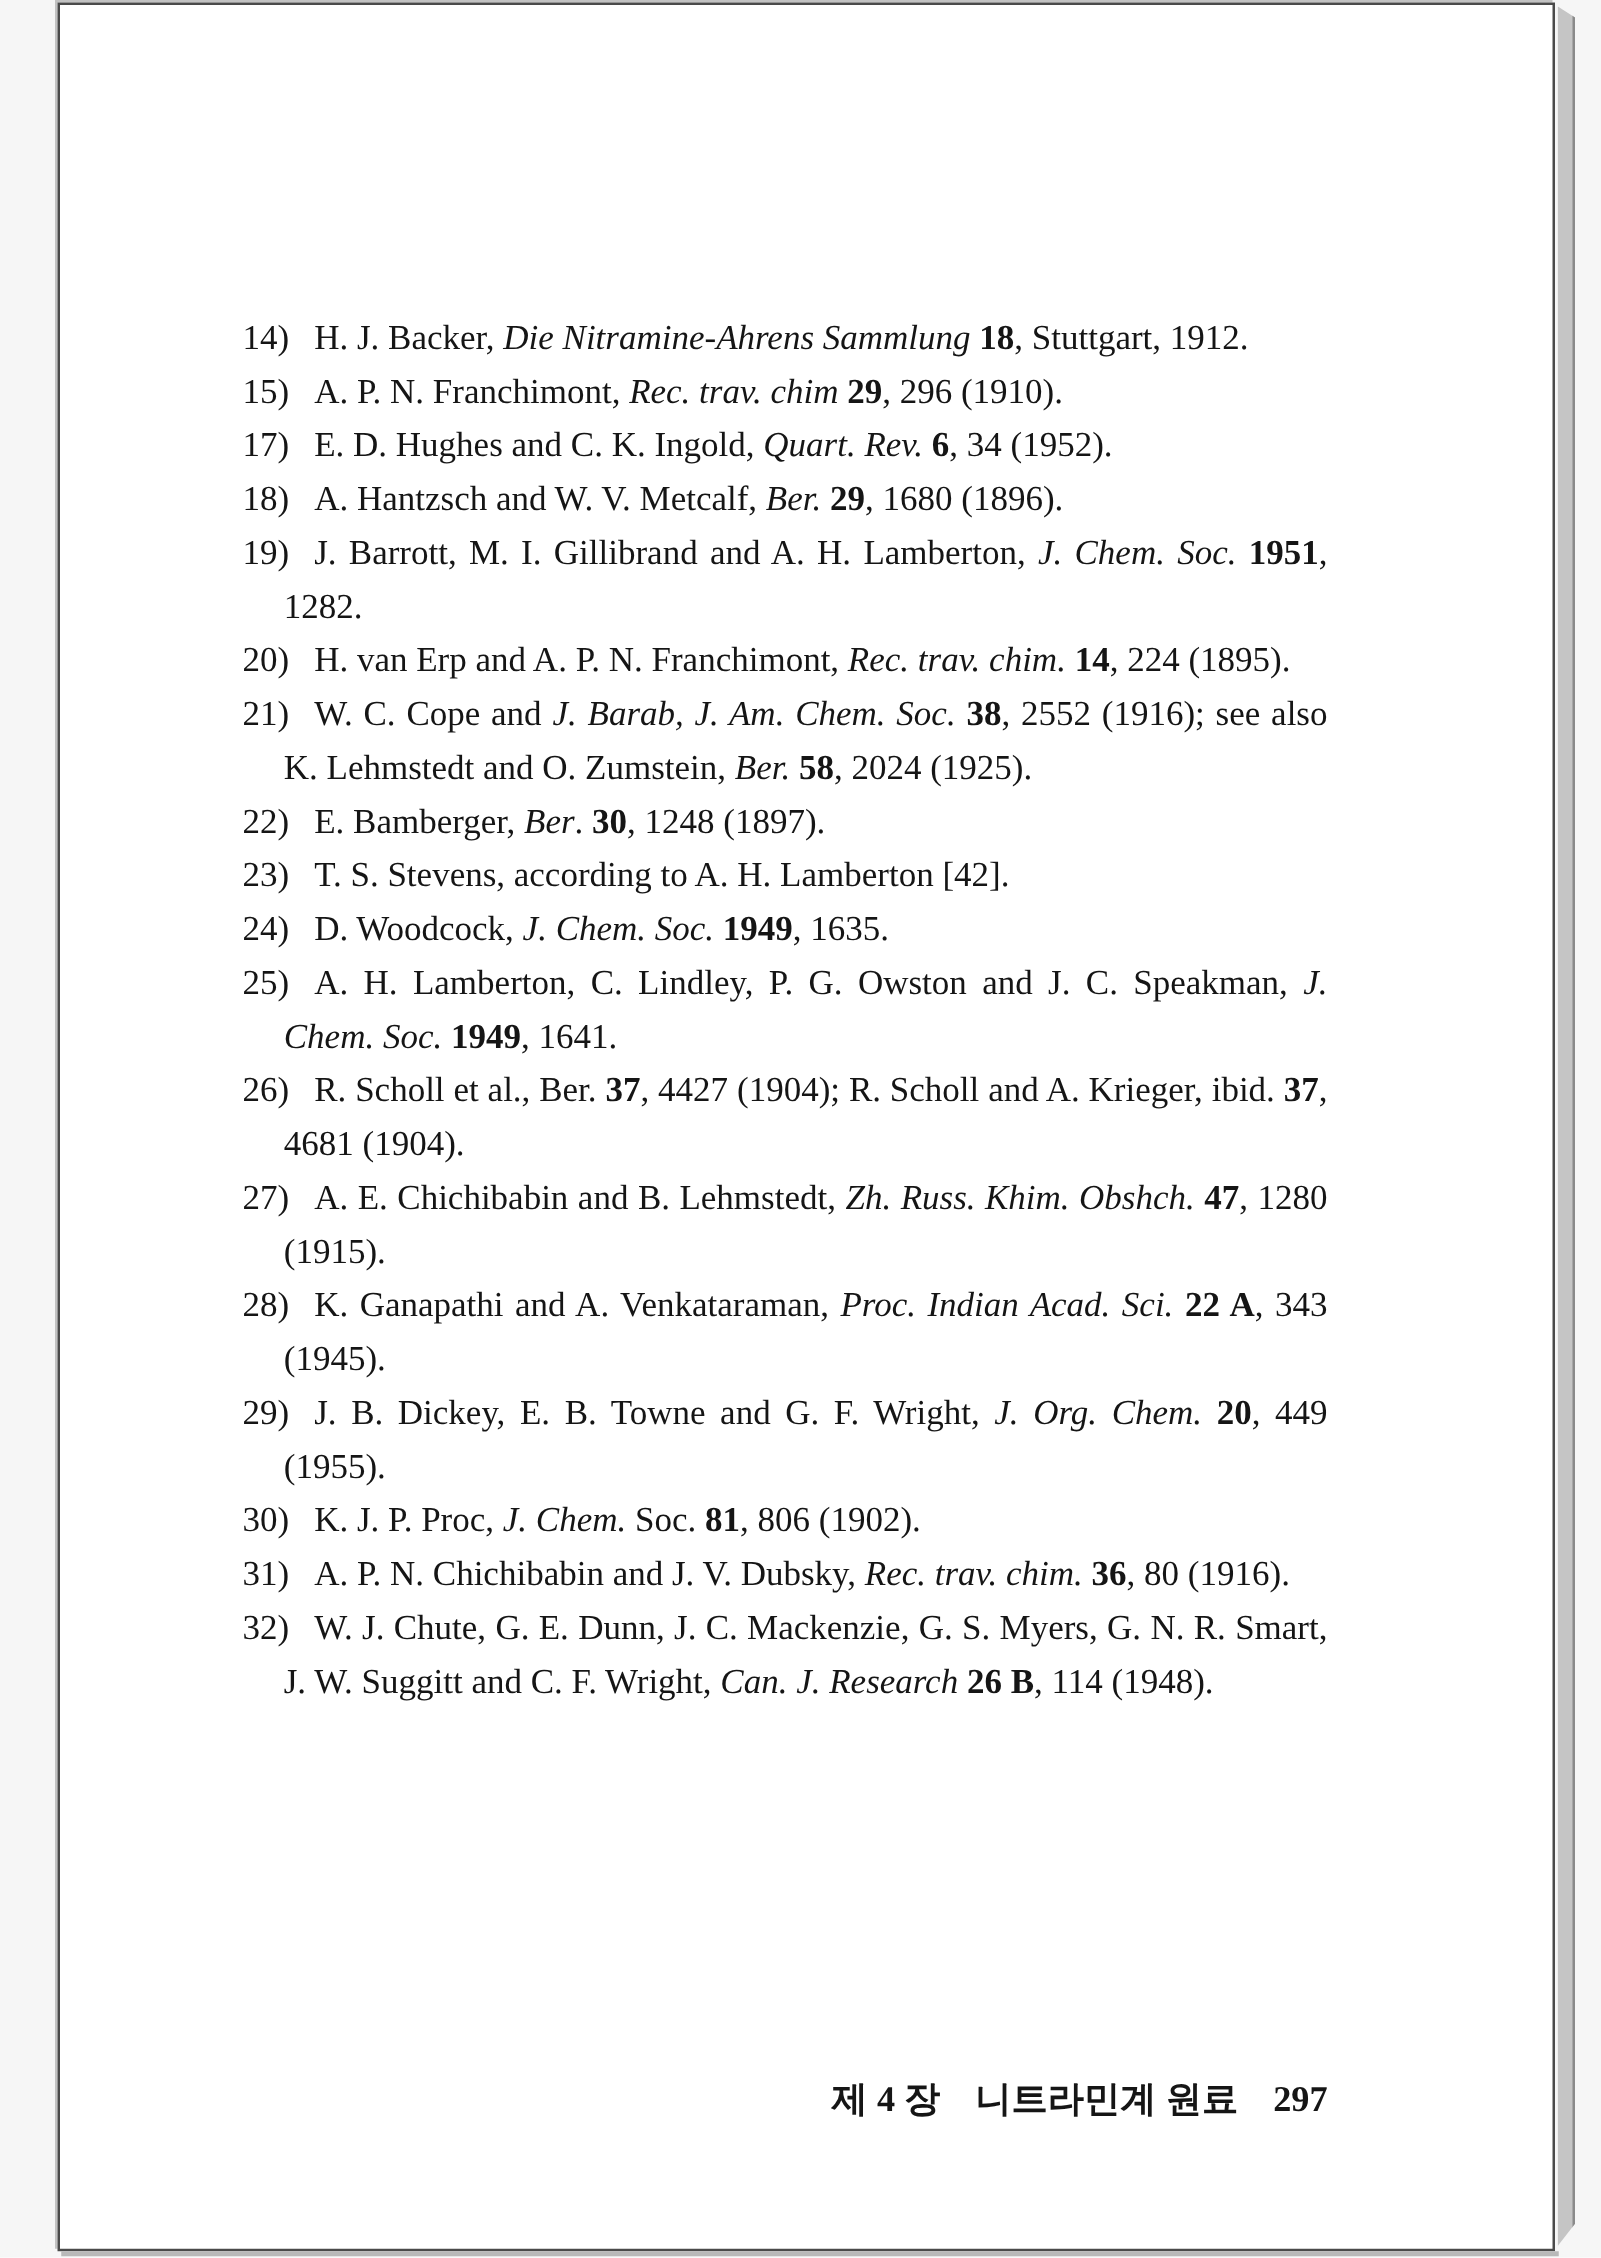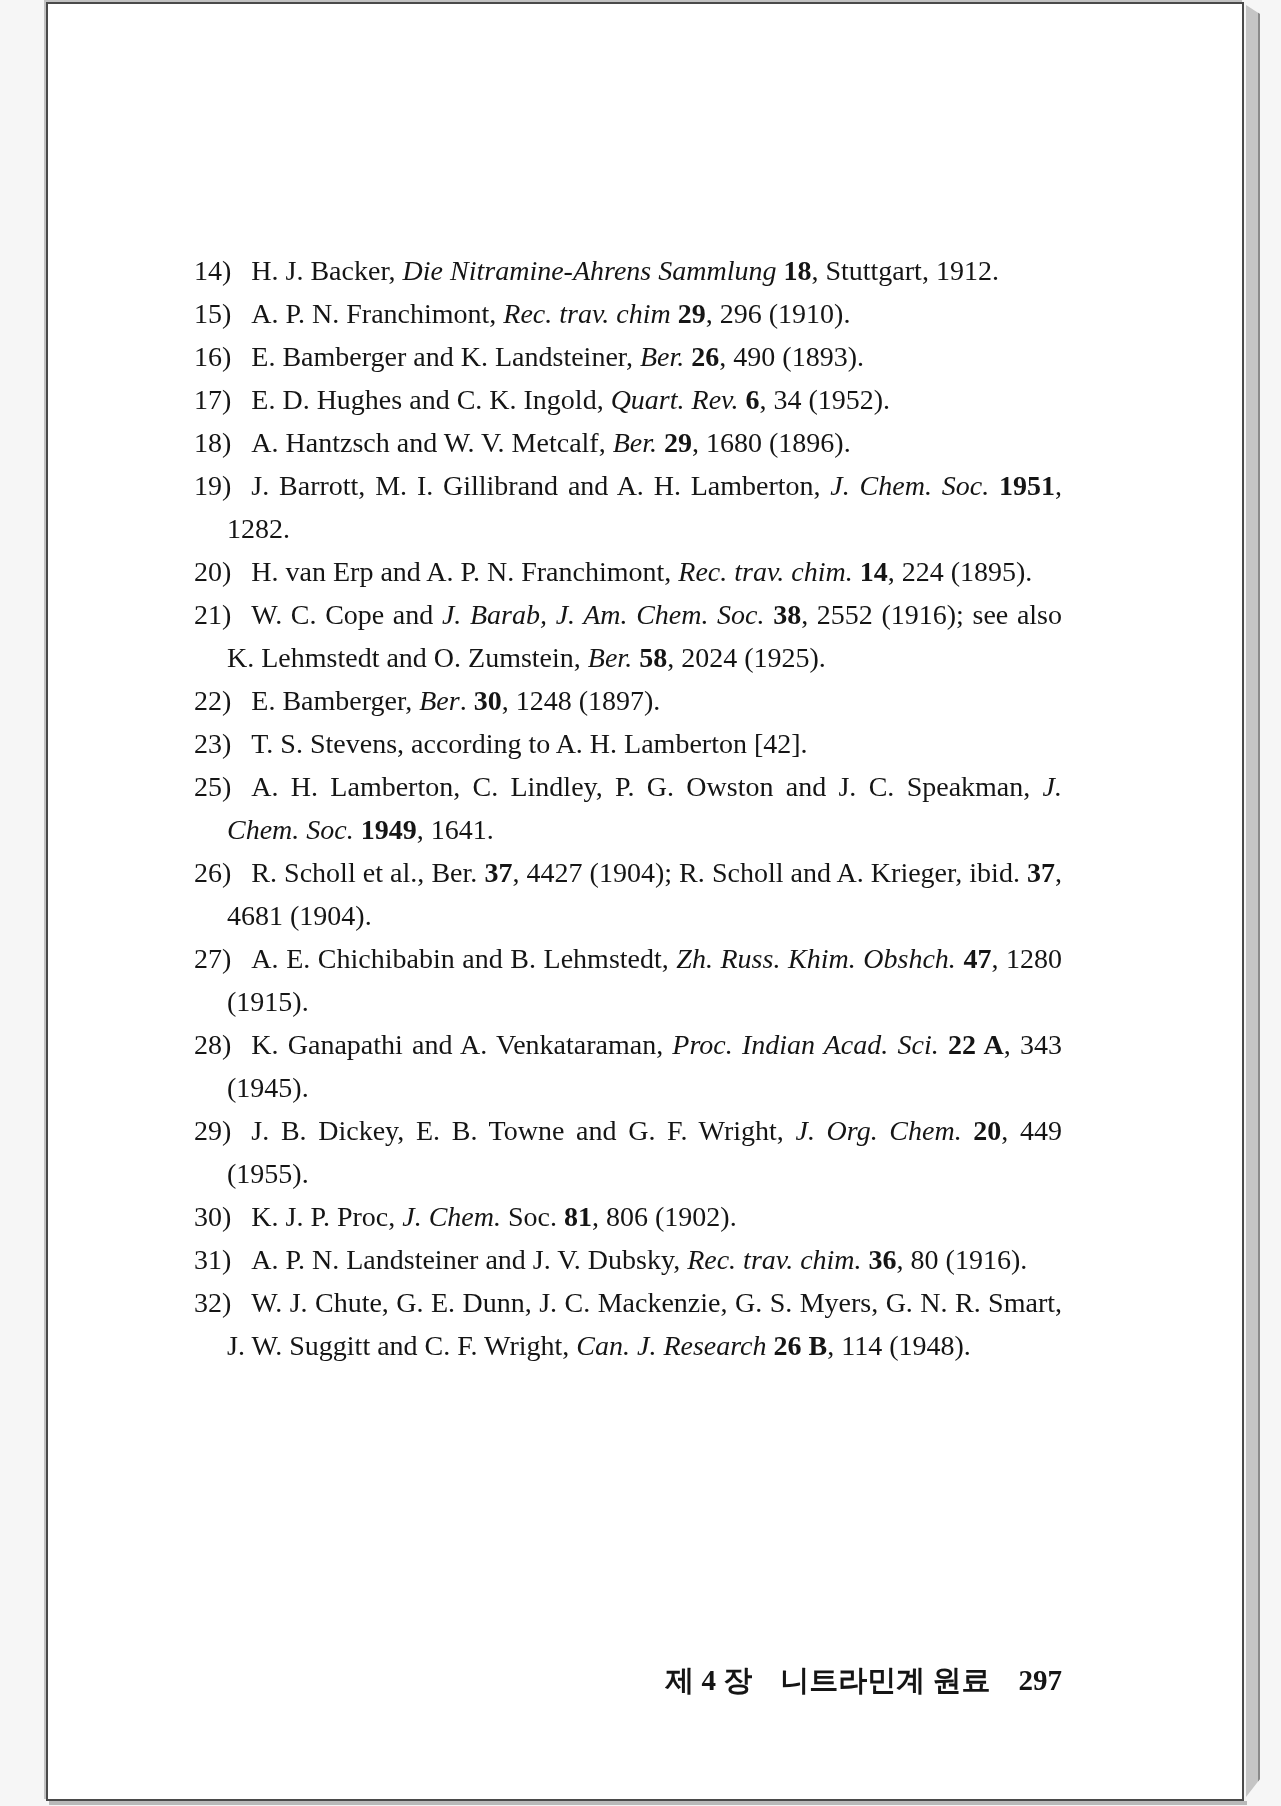--- a/index.html
+++ b/index.html
@@ -50,35 +50,35 @@
   .footer .bd{font-weight:bold;}
 </style>
 </head>
 <body>
 
 <div class="scan">
   <div class="page">
     <div class="content">
         <div class="ref"><span class="ref-num rm">14)</span><span class="rm">H. J. Backer, </span><span class="it">Die Nitramine-Ahrens Sammlung</span><span class="rm"> </span><span class="bd">18</span><span class="rm">, Stuttgart, 1912.</span></div>
         <div class="ref"><span class="ref-num rm">15)</span><span class="rm">A. P. N. Franchimont, </span><span class="it">Rec. trav. chim</span><span class="rm"> </span><span class="bd">29</span><span class="rm">, 296 (1910).</span></div>
-        <div class="ref"><span class="ref-num rm">16)</span><span class="rm">E. Bamberger and K. Landsteiner, </span><span class="it">Ber.</span><span class="rm"> </span><span class="bd">26</span><span class="rm">, 490 (1893).</span></div>
         <div class="ref"><span class="ref-num rm">17)</span><span class="rm">E. D. Hughes and C. K. Ingold, </span><span class="it">Quart. Rev.</span><span class="rm"> </span><span class="bd">6</span><span class="rm">, 34 (1952).</span></div>
         <div class="ref"><span class="ref-num rm">18)</span><span class="rm">A. Hantzsch and W. V. Metcalf, </span><span class="it">Ber.</span><span class="rm"> </span><span class="bd">29</span><span class="rm">, 1680 (1896).</span></div>
         <div class="ref"><span class="ref-num rm">19)</span><span class="rm">J. Barrott, M. I. Gillibrand and A. H. Lamberton, </span><span class="it">J. Chem. Soc.</span><span class="rm"> </span><span class="bd">1951</span><span class="rm">, 1282.</span></div>
         <div class="ref"><span class="ref-num rm">20)</span><span class="rm">H. van Erp and A. P. N. Franchimont, </span><span class="it">Rec. trav. chim.</span><span class="rm"> </span><span class="bd">14</span><span class="rm">, 224 (1895).</span></div>
         <div class="ref"><span class="ref-num rm">21)</span><span class="rm">W. C. Cope and </span><span class="it">J. Barab, J. Am. Chem. Soc.</span><span class="rm"> </span><span class="bd">38</span><span class="rm">, 2552 (1916); see also K. Lehmstedt and O. Zumstein, </span><span class="it">Ber.</span><span class="rm"> </span><span class="bd">58</span><span class="rm">, 2024 (1925).</span></div>
         <div class="ref"><span class="ref-num rm">22)</span><span class="rm">E. Bamberger, </span><span class="it">Ber</span><span class="rm">. </span><span class="bd">30</span><span class="rm">, 1248 (1897).</span></div>
         <div class="ref"><span class="ref-num rm">23)</span><span class="rm">T. S. Stevens, according to A. H. Lamberton [42].</span></div>
+        <div class="ref"><span class="ref-num rm">24)</span><span class="rm">D. Woodcock, </span><span class="it">J. Chem. Soc.</span><span class="rm"> </span><span class="bd">1949</span><span class="rm">, 1635.</span></div>
         <div class="ref"><span class="ref-num rm">25)</span><span class="rm">A. H. Lamberton, C. Lindley, P. G. Owston and J. C. Speakman, </span><span class="it">J. Chem. Soc.</span><span class="rm"> </span><span class="bd">1949</span><span class="rm">, 1641.</span></div>
         <div class="ref"><span class="ref-num rm">26)</span><span class="rm">R. Scholl et al., Ber. </span><span class="bd">37</span><span class="rm">, 4427 (1904);  R. Scholl and A. Krieger, ibid. </span><span class="bd">37</span><span class="rm">, 4681 (1904).</span></div>
         <div class="ref"><span class="ref-num rm">27)</span><span class="rm">A. E. Chichibabin and B. Lehmstedt, </span><span class="it">Zh. Russ. Khim. Obshch.</span><span class="rm"> </span><span class="bd">47</span><span class="rm">, 1280 (1915).</span></div>
         <div class="ref"><span class="ref-num rm">28)</span><span class="rm">K. Ganapathi and A. Venkataraman, </span><span class="it">Proc. Indian Acad. Sci.</span><span class="rm"> </span><span class="bd">22 A</span><span class="rm">, 343 (1945).</span></div>
         <div class="ref"><span class="ref-num rm">29)</span><span class="rm">J. B. Dickey, E. B. Towne and G. F. Wright, </span><span class="it">J. Org. Chem.</span><span class="rm"> </span><span class="bd">20</span><span class="rm">, 449 (1955).</span></div>
         <div class="ref"><span class="ref-num rm">30)</span><span class="rm">K. J. P. Proc, </span><span class="it">J. Chem.</span><span class="rm"> Soc. </span><span class="bd">81</span><span class="rm">, 806 (1902).</span></div>
-        <div class="ref"><span class="ref-num rm">31)</span><span class="rm">A. P. N. Landsteiner and J. V. Dubsky, </span><span class="it">Rec. trav. chim.</span><span class="rm"> </span><span class="bd">36</span><span class="rm">, 80 (1916).</span></div>
+        <div class="ref"><span class="ref-num rm">31)</span><span class="rm">A. P. N. Chichibabin and J. V. Dubsky, </span><span class="it">Rec. trav. chim.</span><span class="rm"> </span><span class="bd">36</span><span class="rm">, 80 (1916).</span></div>
         <div class="ref"><span class="ref-num rm">32)</span><span class="rm">W. J. Chute, G. E. Dunn, J. C. Mackenzie, G. S. Myers, G. N. R. Smart, J. W. Suggitt and C. F. Wright, </span><span class="it">Can. J. Research</span><span class="rm"> </span><span class="bd">26 B</span><span class="rm">, 114 (1948).</span></div>
       </div>
     <div class="footer">
       <span>제 4 장</span><span class="ft-gap">니트라민계 원료</span><span class="ft-gap bd">297</span>
     </div>
   </div>
   <div class="edge-right"></div>
   <div class="edge-bottom"></div>
 </div>
 

